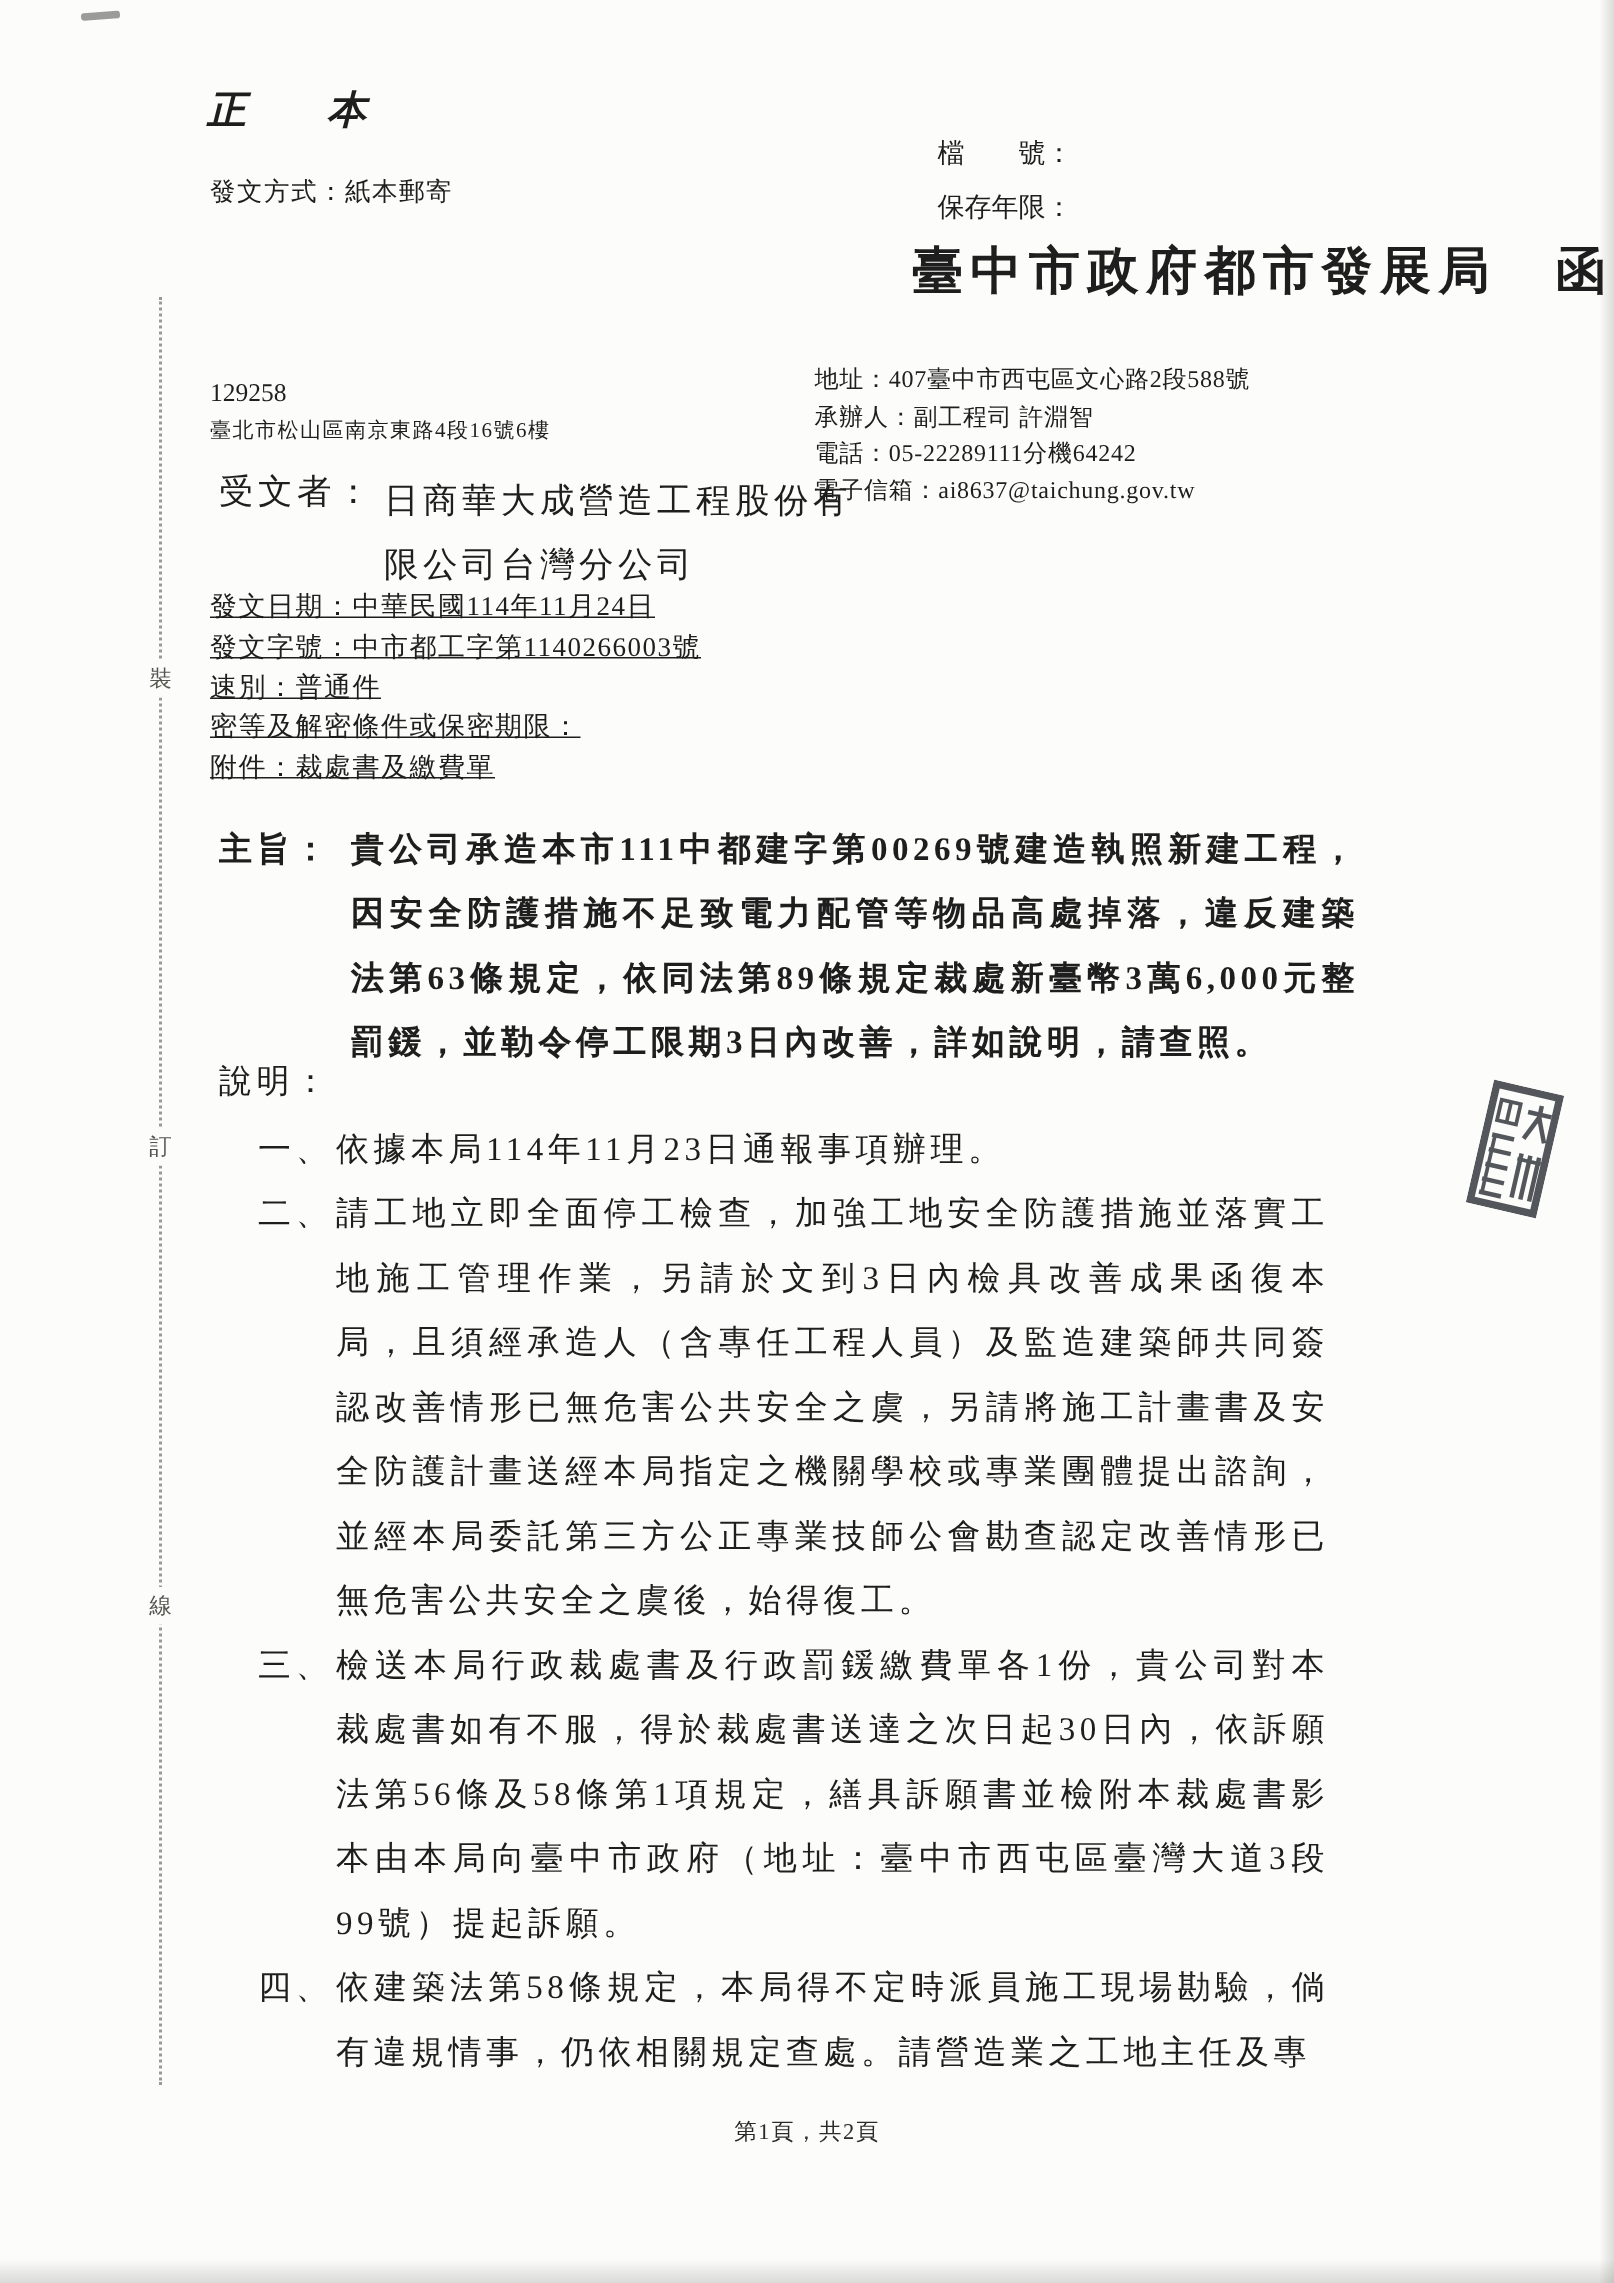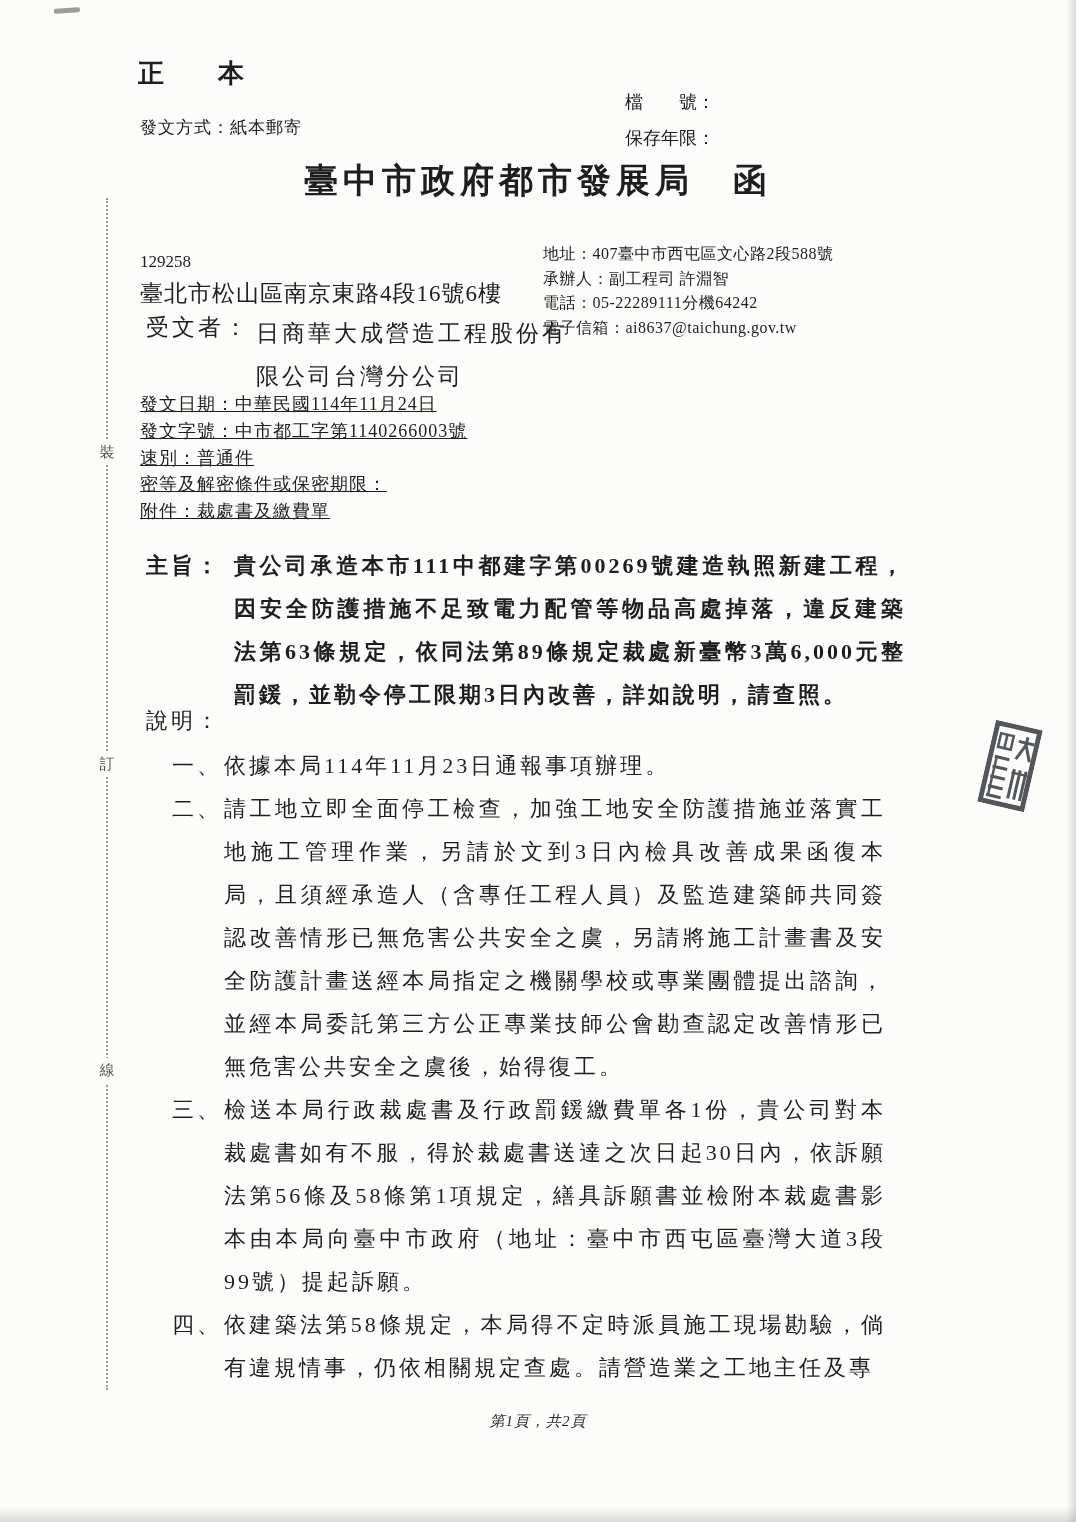--- a/index.html
+++ b/index.html
@@ -21,32 +21,32 @@
     background:#4a4a48;opacity:.55;border-radius:2px;transform:rotate(-4deg);}
 
   
   .binding-rail{position:absolute;left:98px;top:0;height:100%;width:20px;}
   .dotted-line{position:absolute;left:8px;top:198px;height:1192px;width:0;
     border-left:2px dotted #9a9a94;}
   .bind-char{position:absolute;left:0;width:18px;text-align:center;
     font-size:15px;color:#55554f;background:#fcfcfa;padding:3px 0;
     font-family:"Liberation Serif","DejaVu Serif",serif;}
 
-  .copy-type{position:absolute;left:138px;top:56px;font-size:26px;letter-spacing:14px;font-weight:600;}
+  .copy-type{position:absolute;left:138px;top:56px;font-size:26px;letter-spacing:14px;font-weight:600;font-style:italic;}
   .delivery{position:absolute;left:140px;top:116px;font-size:17px;letter-spacing:1px;}
   .file-label{position:absolute;left:625px;top:90px;font-size:18px;}
   .retention-label{position:absolute;left:625px;top:126px;font-size:18px;}
 
-  .doc-title{position:absolute;left:0;right:0;top:158px;text-align:center;
+  .doc-title{position:absolute;left:0;right:0;top:158px;text-align:right;
     font-size:34px;font-weight:600;letter-spacing:5px;}
 
   .agency{position:absolute;left:543px;top:242px;font-size:16px;line-height:24.5px;letter-spacing:.5px;}
 
   .postal-code{position:absolute;left:140px;top:252px;font-size:17px;}
-  .recipient-addr{position:absolute;left:140px;top:278px;font-size:23px;letter-spacing:1px;}
+  .recipient-addr{position:absolute;left:140px;top:278px;font-size:14px;letter-spacing:1px;}
 
   .recipient{position:absolute;left:146px;top:312px;display:flex;font-size:23px;letter-spacing:3px;}
   .recipient .label{flex:0 0 110px;}
   .recipient .name{width:318px;line-height:43px;}
 
   .meta{position:absolute;left:140px;top:392px;font-size:18px;letter-spacing:1px;}
   .meta div{height:26.8px;text-decoration:underline;}
 
   .para{position:absolute;display:flex;font-size:22px;letter-spacing:3px;line-height:43px;}
   .para .plabel{flex:0 0 88px;}
@@ -58,21 +58,21 @@
   .items{position:absolute;left:172px;top:744px;width:730px;}
   .item{display:flex;font-size:22px;letter-spacing:3px;line-height:43px;}
   .item .inum{flex:0 0 52px;}
   .item .ibody{width:662px;text-align:justify;text-justify:inter-ideograph;}
 
   .seal{position:absolute;left:986px;top:724px;width:48px;height:84px;
     transform:rotate(13deg);opacity:.88;}
   .seal svg{display:block;}
 
   .page-footer{position:absolute;left:0;right:0;top:1412px;text-align:center;
-    font-size:15px;letter-spacing:1px;color:#2a2a2a;font-style:italic;}
+    font-size:15px;letter-spacing:1px;color:#2a2a2a;}
 </style>
 </head>
 <body>
 
 <div class="sheet">
 
   <div class="smudge-top"></div>
   <div class="edge-right"></div>
   <div class="edge-bottom"></div>
 

